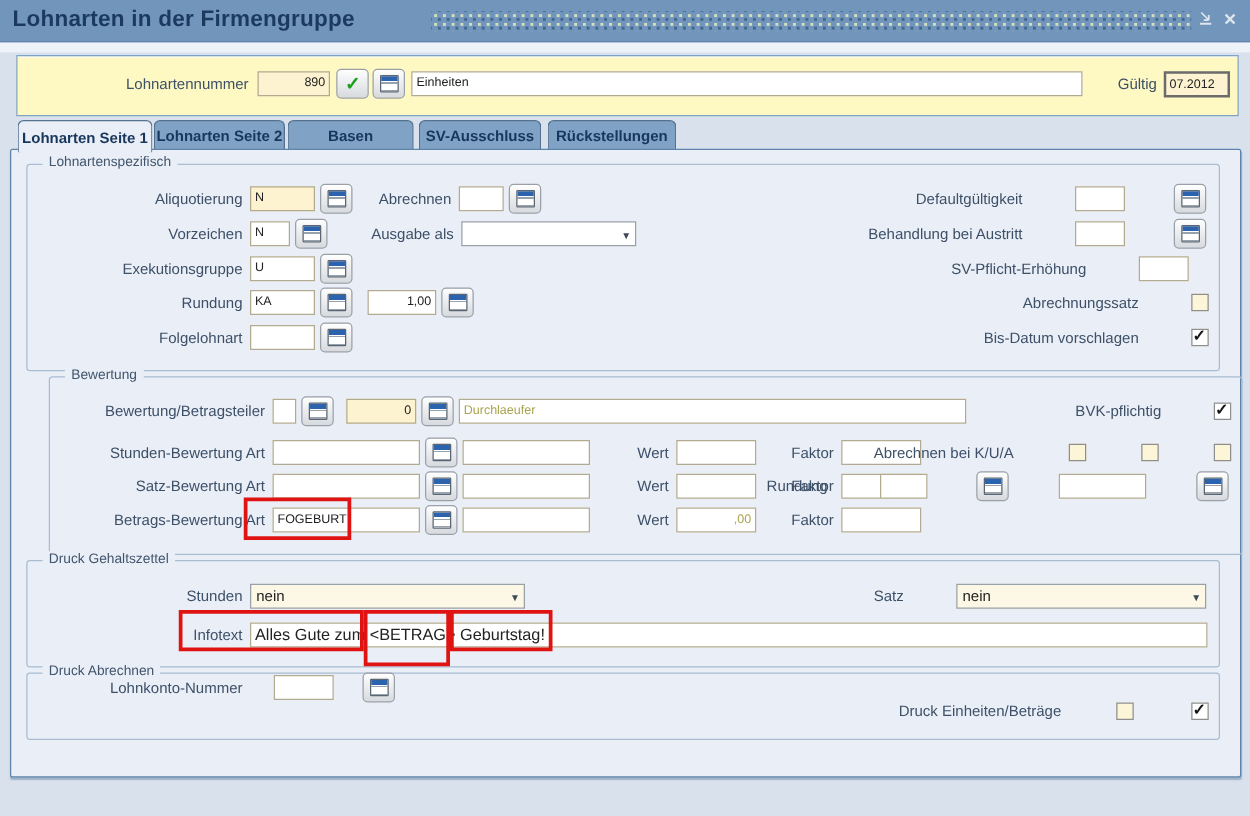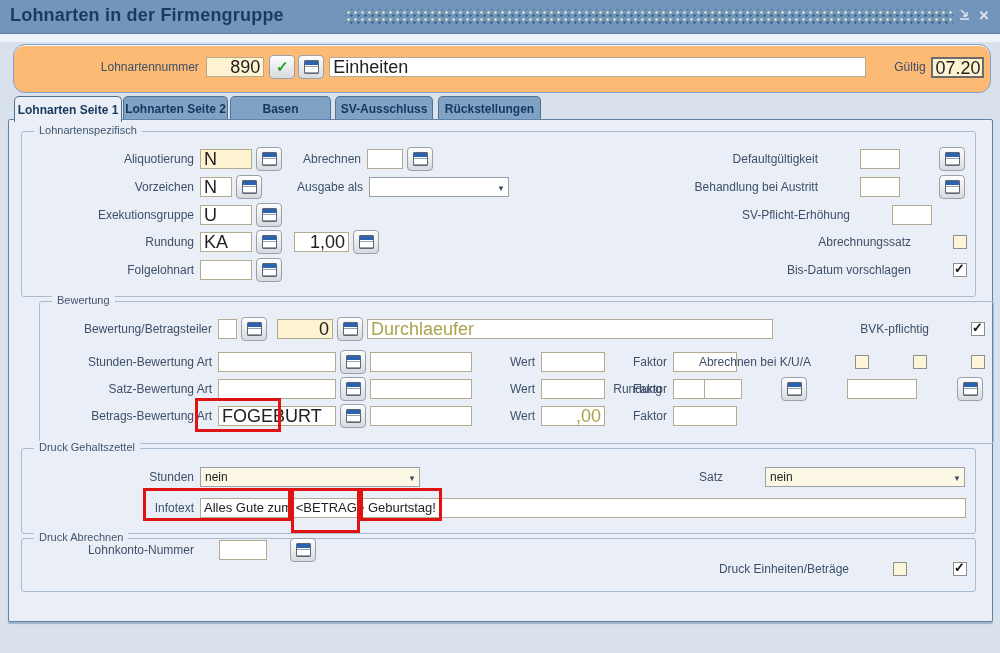--- a/index.html
+++ b/index.html
@@ -10,37 +10,37 @@
   .titlebar .title{position:absolute;left:10px;top:5px;font-size:18px;font-weight:bold;color:#1c3a5e;letter-spacing:.2px;}
   .title-pattern{position:absolute;left:345px;top:9px;width:608px;height:16px;
     background-image:radial-gradient(circle,#dde6bd 1.1px,transparent 1.5px),radial-gradient(circle,#3f618a 1.1px,transparent 1.5px);
     background-size:7px 7px;background-position:0 0,3px 3px;opacity:.9;}
   .win-btn{position:absolute;top:8px;width:16px;height:16px;color:#dfe5ec;font-size:13px;line-height:16px;text-align:center;cursor:pointer;}
   .win-min{right:28px;}
   .win-close{right:8px;font-weight:bold;}
   .top-strip{position:absolute;left:0;top:34px;width:1000px;height:8px;background:#eef2f9;}
 
   
-  .headerbox{position:absolute;left:13px;top:44px;width:976px;height:47px;background:#fdba74;border:1px solid #7ea2ca;border-radius:12px;box-shadow:inset 0 1px 0 #f7fafd;}
+  .headerbox{position:absolute;left:13px;top:44px;width:976px;height:47px;background:#fef9c3;border:1px solid #7ea2ca;border-radius:0;box-shadow:inset 0 1px 0 #f7fafd;}
 
   
   .tab{position:absolute;top:96px;height:23px;border:1px solid #54718f;border-bottom:none;border-radius:5px 5px 0 0;
     background:#7fa2c5;color:#18375d;font-size:12px;font-weight:bold;display:flex;align-items:center;justify-content:center;cursor:pointer;z-index:3;}
   .tab.active{background:#eaeff7;height:25px;z-index:5;}
 
   
   .frame{position:absolute;left:8px;top:119px;width:983px;height:501px;background:#eaeff7;border:1px solid #5f84ab;border-radius:2px;box-shadow:0 2px 1px #9fb2ca;z-index:4;}
 
   
   .grp{position:absolute;border:1px solid #a8bcd2;border-radius:3px;}
   .grp>.gtitle{position:absolute;left:12px;top:-8px;background:#eaeff7;padding:0 5px;font-size:11px;color:#41556d;}
 
   .row{position:absolute;height:22px;display:flex;align-items:center;}
   .lbl{font-size:12px;color:#3d5068;text-align:right;white-space:nowrap;}
-  .fld{height:18px;border:1px solid #b3ab90;background:#fff;font-size:18px;color:#222;padding:0 3px;line-height:18px;white-space:nowrap;overflow:hidden;}
+  .fld{height:18px;border:1px solid #b3ab90;background:#fff;font-size:10px;color:#222;padding:0 3px;line-height:18px;white-space:nowrap;overflow:hidden;}
   .fld.yellow{background:#fdf3d1;}
   .fld.ralign{text-align:right;}
   .fld.olive{color:#aaa44e;}
   .fld.darkborder{border:2px solid #6b6b6b;height:17px;}
 
   
   .lov{width:24px;height:22px;border:1px solid #9aa0a8;border-radius:4px;background:linear-gradient(#fefefe,#d7dade);
     display:inline-flex;align-items:center;justify-content:center;box-shadow:inset 0 1px 0 #fff;cursor:pointer;flex:0 0 auto;}
   .lov::before{content:"";width:13px;height:12px;border:1px solid #5a6673;border-radius:1px;background-color:#fff;
     background-image:linear-gradient(to bottom,#2c63ae 0 4px,transparent 4px),repeating-linear-gradient(to bottom,transparent 0 5px,#98a2ad 5px 6px);}
@@ -140,21 +140,21 @@
       <span class="lbl">Behandlung bei Austritt</span>
       <span class="fld" style="width:32px;margin-left:6px;"></span>
       <span class="lov" style="margin-left:3px;"></span>
     </div>
 
     <div class="row" style="left:0;top:72px;width:700px;">
       <span class="lbl" style="width:172px;">Exekutionsgruppe</span>
       <span class="fld" style="width:44px;margin-left:6px;">U</span>
       <span class="lov" style="margin-left:4px;"></span>
     </div>
-    <div class="rightrow" style="right:43px;top:72px;margin-left:12px;">
+    <div class="rightrow" style="right:24px;top:72px;margin-left:12px;">
       <span class="lbl">SV-Pflicht-Erhöhung</span>
       <span class="fld" style="width:32px;margin-left:6px;"></span>
     </div>
 
     <div class="row" style="left:0;top:99px;width:700px;">
       <span class="lbl" style="width:172px;">Rundung</span>
       <span class="fld" style="width:44px;margin-left:6px;">KA</span>
       <span class="lov" style="margin-left:4px;"></span>
       <span class="fld ralign" style="width:47px;margin-left:12px;">1,00</span>
       <span class="lov" style="margin-left:4px;"></span>

